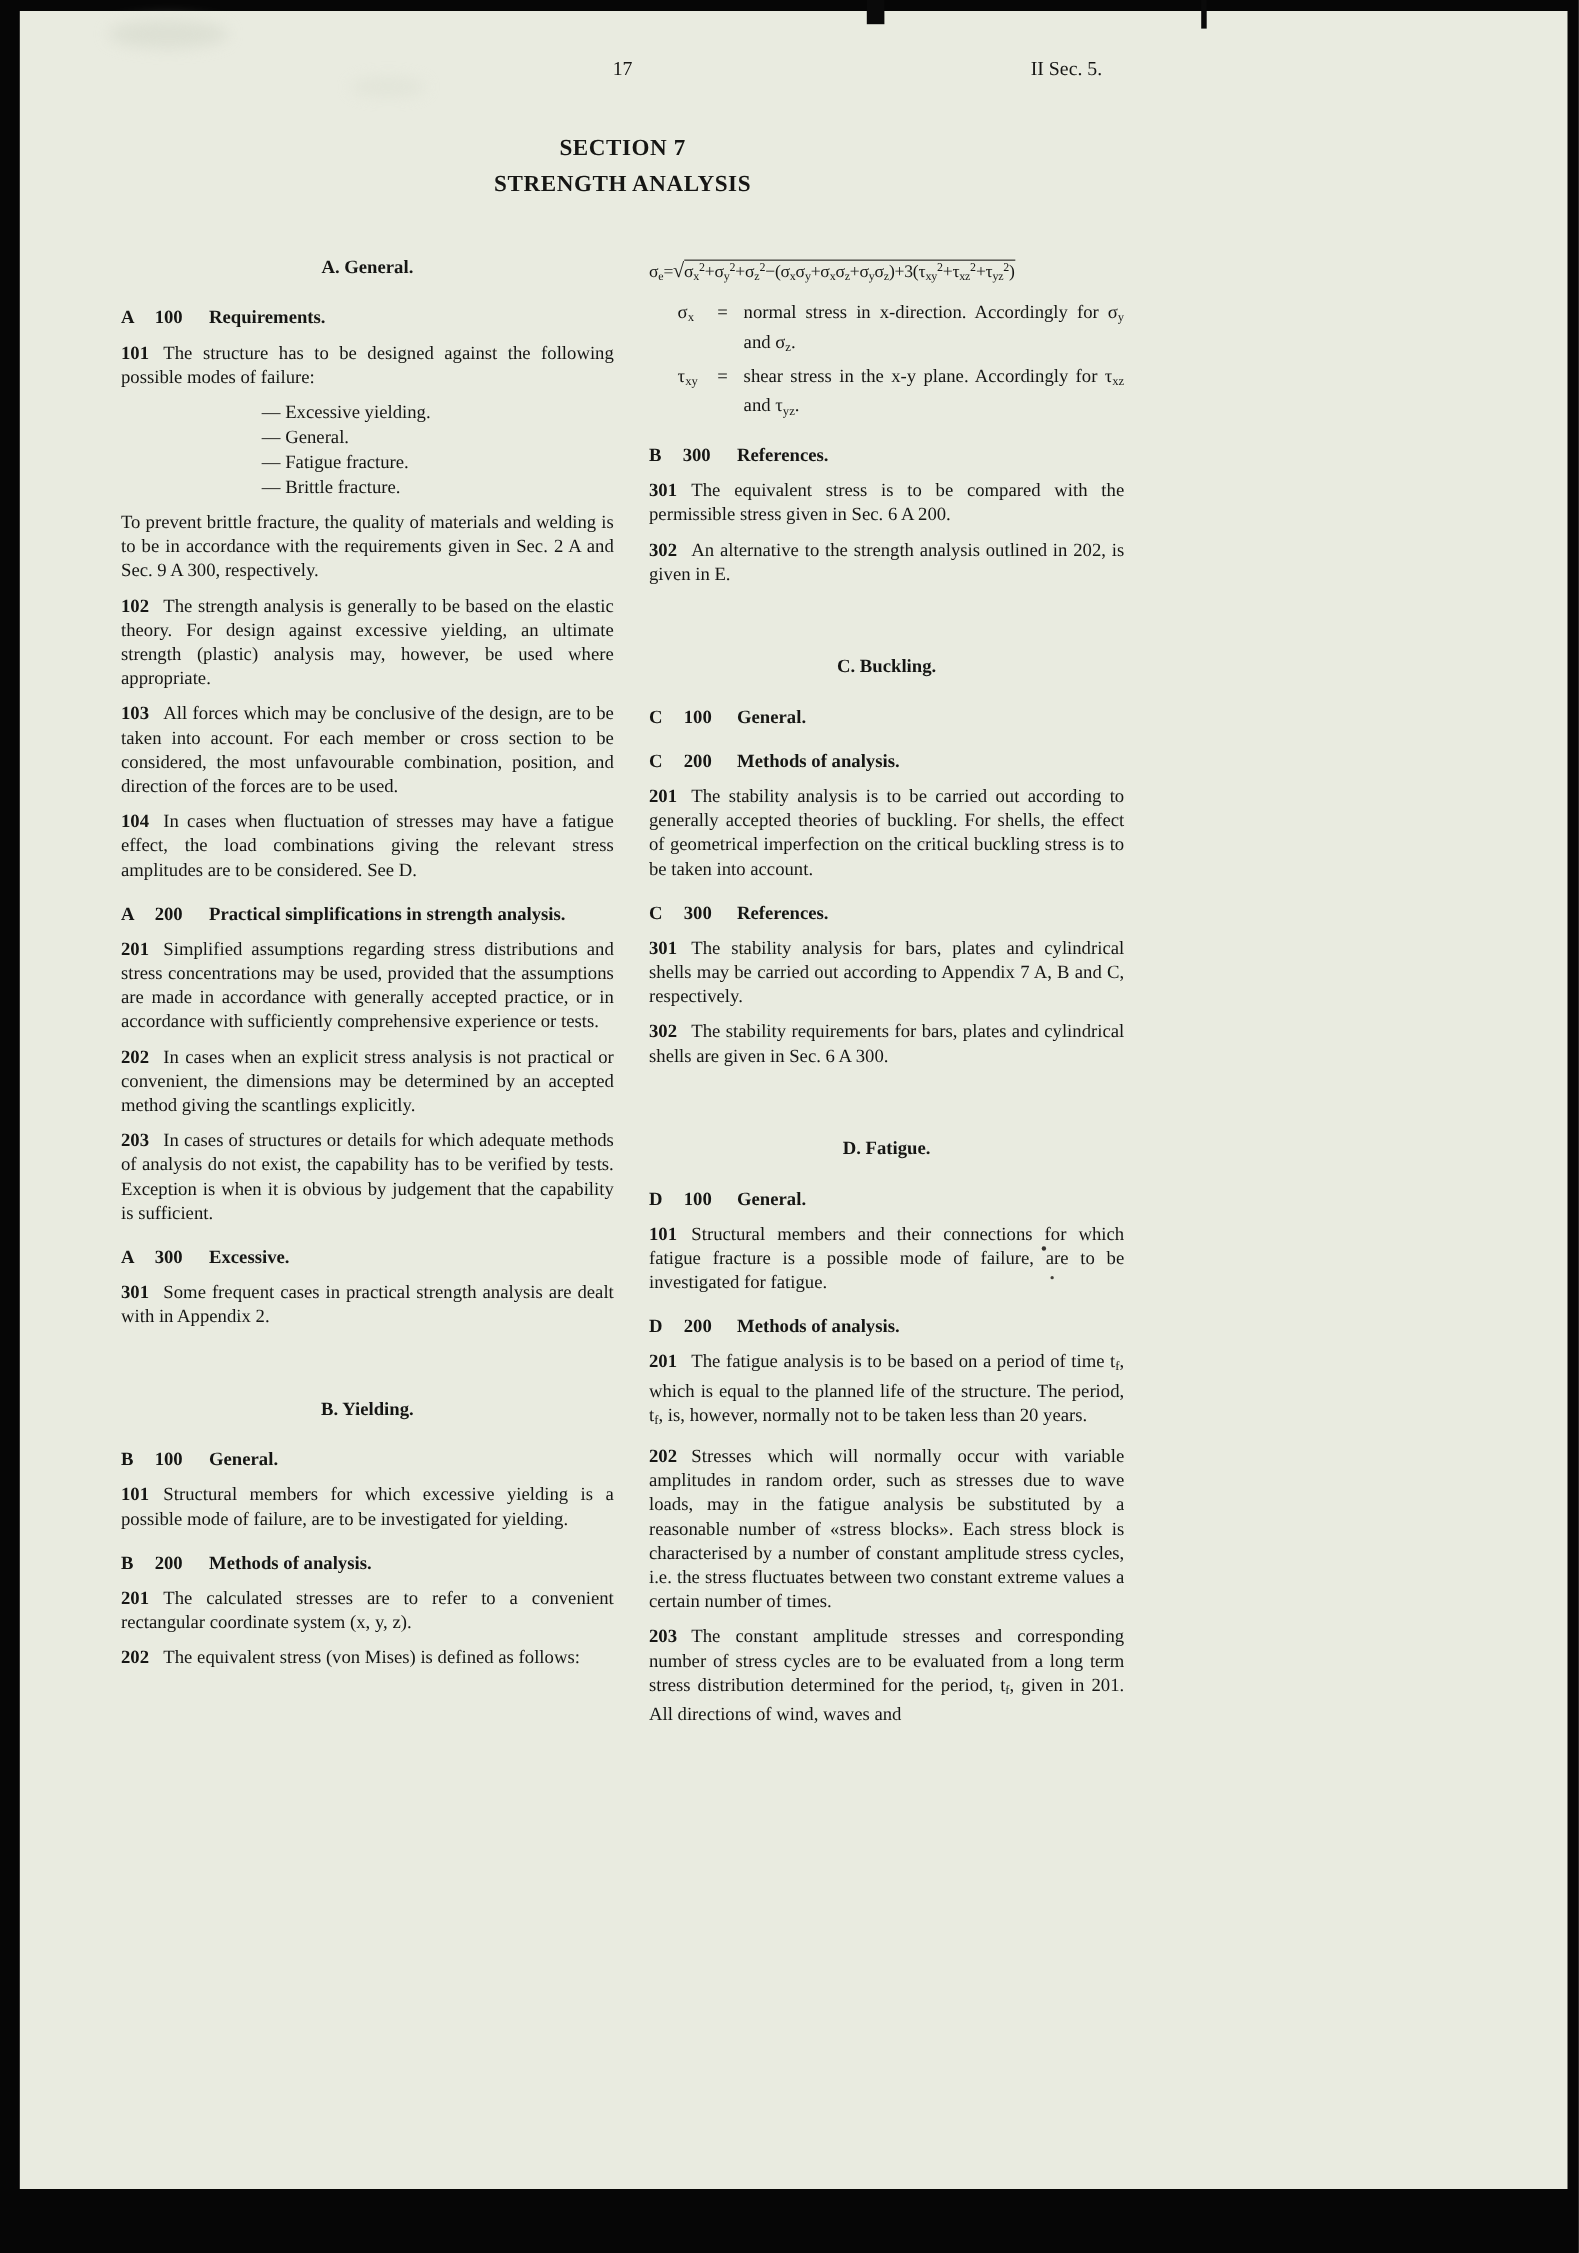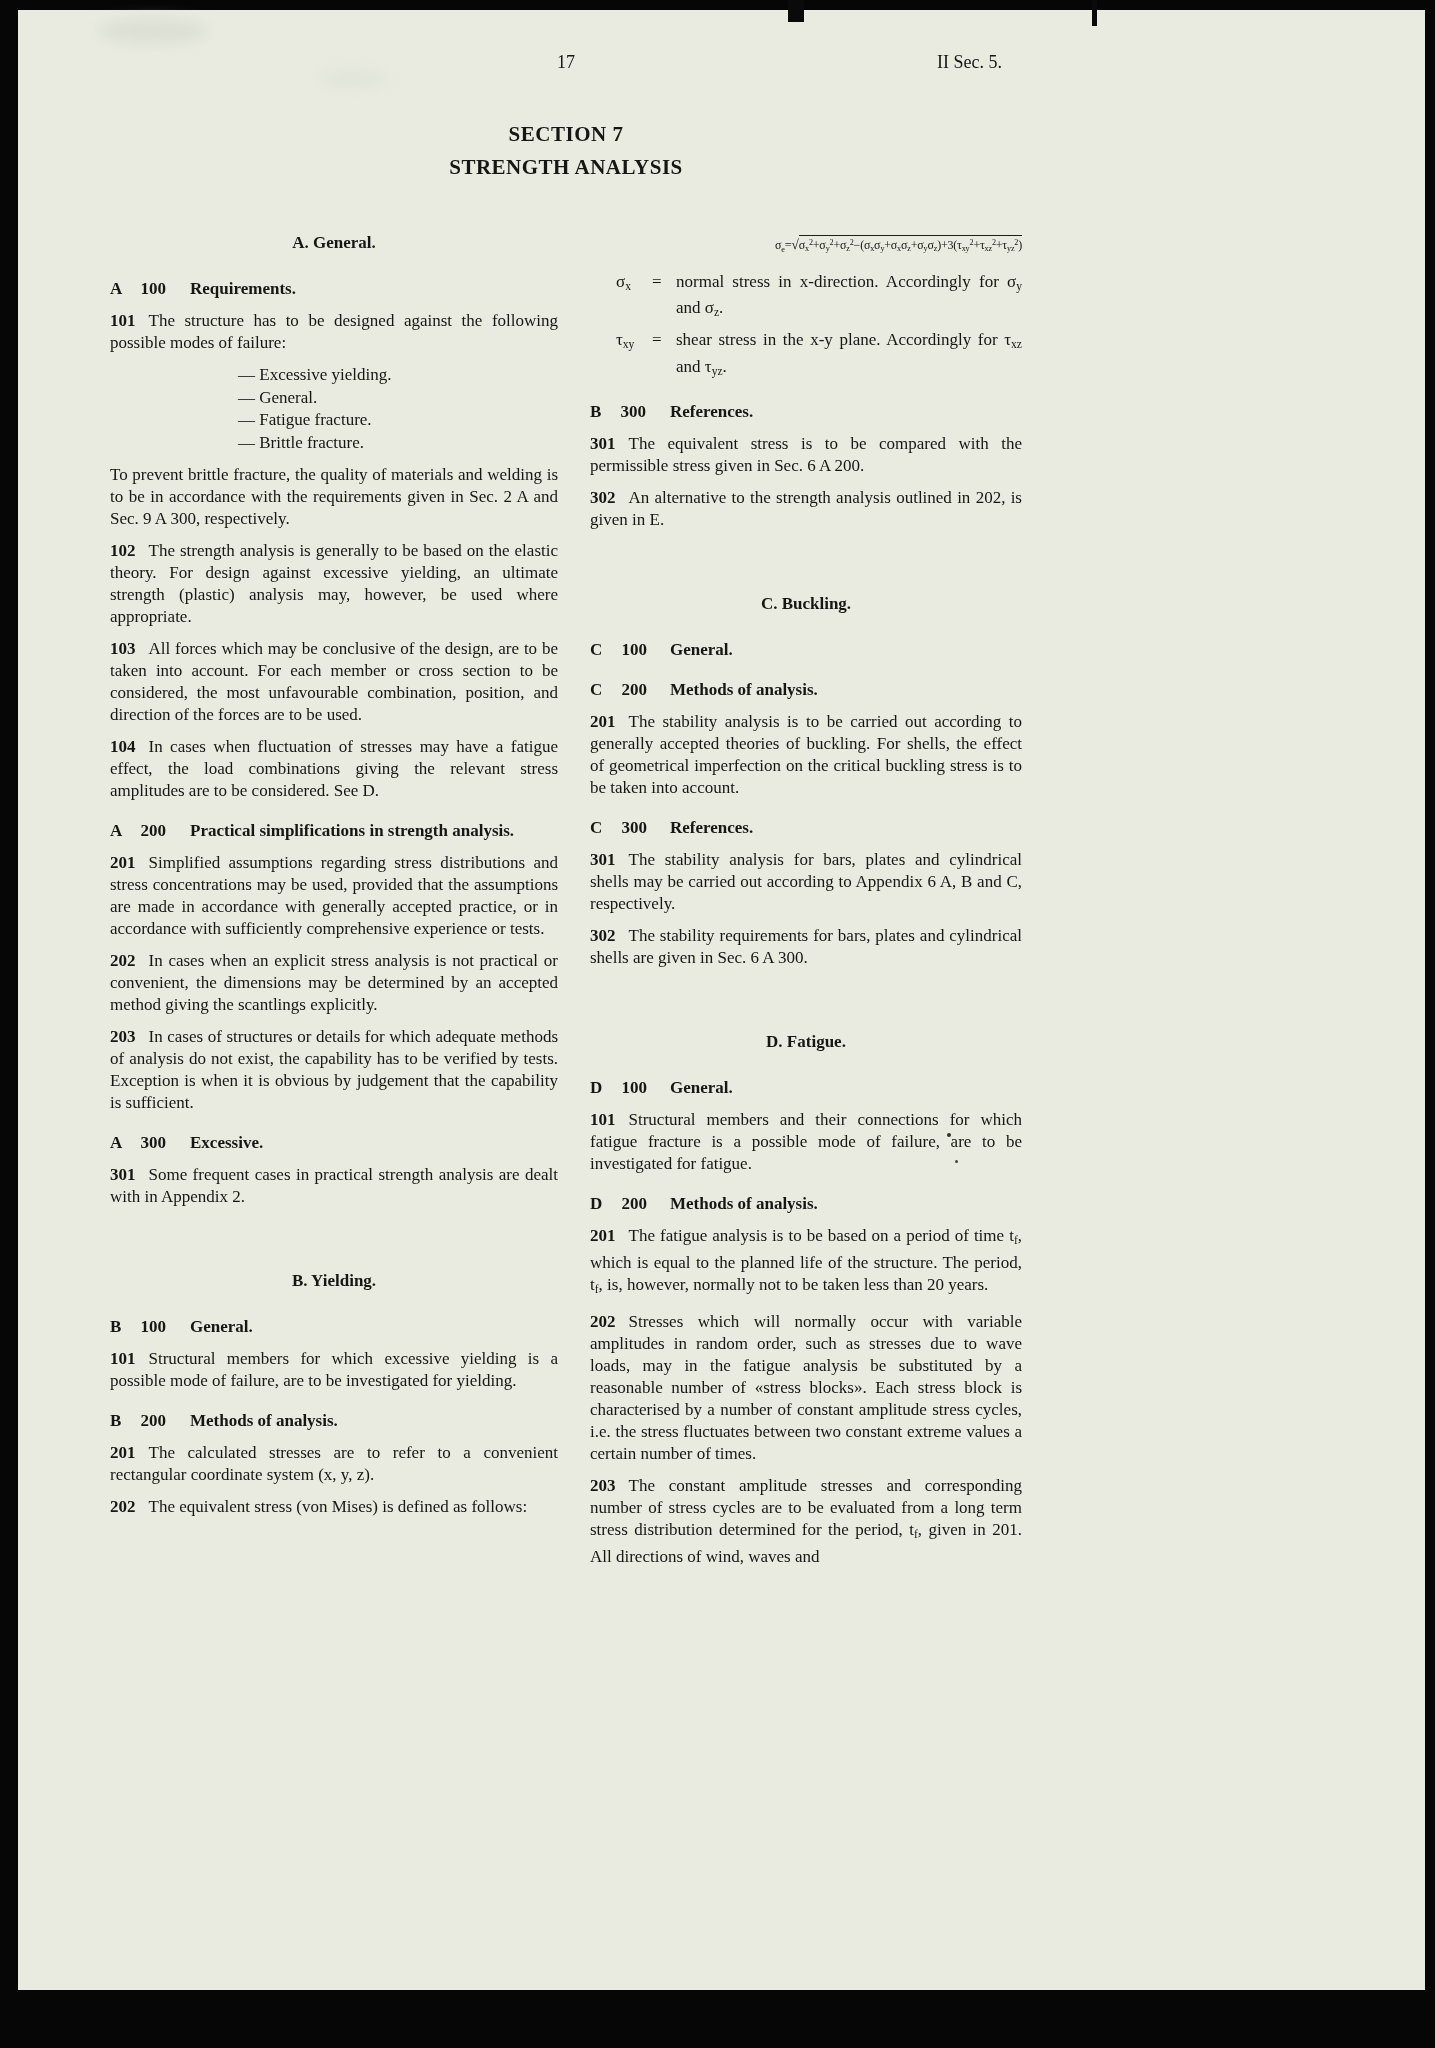--- a/index.html
+++ b/index.html
@@ -25,21 +25,21 @@
   .subsection{display:flex;font-weight:bold;margin:18px 0 8px;}
   .sub-code{flex:0 0 80px;word-spacing:15px;}
   .sub-title{flex:1;}
 
   .para,.plain{text-align:justify;margin:10px 0;}
   .pnum{font-weight:bold;margin-right:13px;}
 
   .list{padding-left:128px;margin:9px 0;}
   .list-item{line-height:22.5px;}
 
-  .formula{margin:2px 0 10px;font-size:12px;white-space:nowrap;letter-spacing:-0.2px;text-align:right;}
+  .formula{margin:2px 0 10px;font-size:16px;white-space:nowrap;letter-spacing:-0.2px;}
   .formula .sqrt{font-size:1.15em;}
   .formula .rad{border-top:1.5px solid #1d1d1b;padding-top:2px;}
   sub,sup{font-size:0.68em;}
   sub{vertical-align:-0.25em;}
   sup{vertical-align:0.55em;}
 
   .def{display:flex;margin:5px 0;}
   .def-sym{flex:0 0 36px;margin-left:26px;}
   .def-eq{flex:0 0 24px;}
   .def-text{flex:1;text-align:justify;}
@@ -143,21 +143,21 @@
             </div>
             <div class="subsection">
               <span class="sub-code">C 200</span>
               <span class="sub-title">Methods of analysis.</span>
             </div>
             <div class="para"><span class="pnum">201</span><span class="ptext">The stability analysis is to be carried out according to generally accepted theories of buckling. For shells, the effect of geometrical imperfection on the critical buckling stress is to be taken into account.</span></div>
             <div class="subsection">
               <span class="sub-code">C 300</span>
               <span class="sub-title">References.</span>
             </div>
-            <div class="para"><span class="pnum">301</span><span class="ptext">The stability analysis for bars, plates and cylindrical shells may be carried out according to Appendix 6 A, B and C, respectively.</span></div>
+            <div class="para"><span class="pnum">301</span><span class="ptext">The stability analysis for bars, plates and cylindrical shells may be carried out according to Appendix 7 A, B and C, respectively.</span></div>
             <div class="para"><span class="pnum">302</span><span class="ptext">The stability requirements for bars, plates and cylindrical shells are given in Sec. 6 A 300.</span></div>
             <div class="center-heading gap">D. Fatigue.</div>
             <div class="subsection">
               <span class="sub-code">D 100</span>
               <span class="sub-title">General.</span>
             </div>
             <div class="para"><span class="pnum">101</span><span class="ptext">Structural members and their connections for which fatigue fracture is a possible mode of failure, are to be investigated for fatigue.</span></div>
             <div class="subsection">
               <span class="sub-code">D 200</span>
               <span class="sub-title">Methods of analysis.</span>

